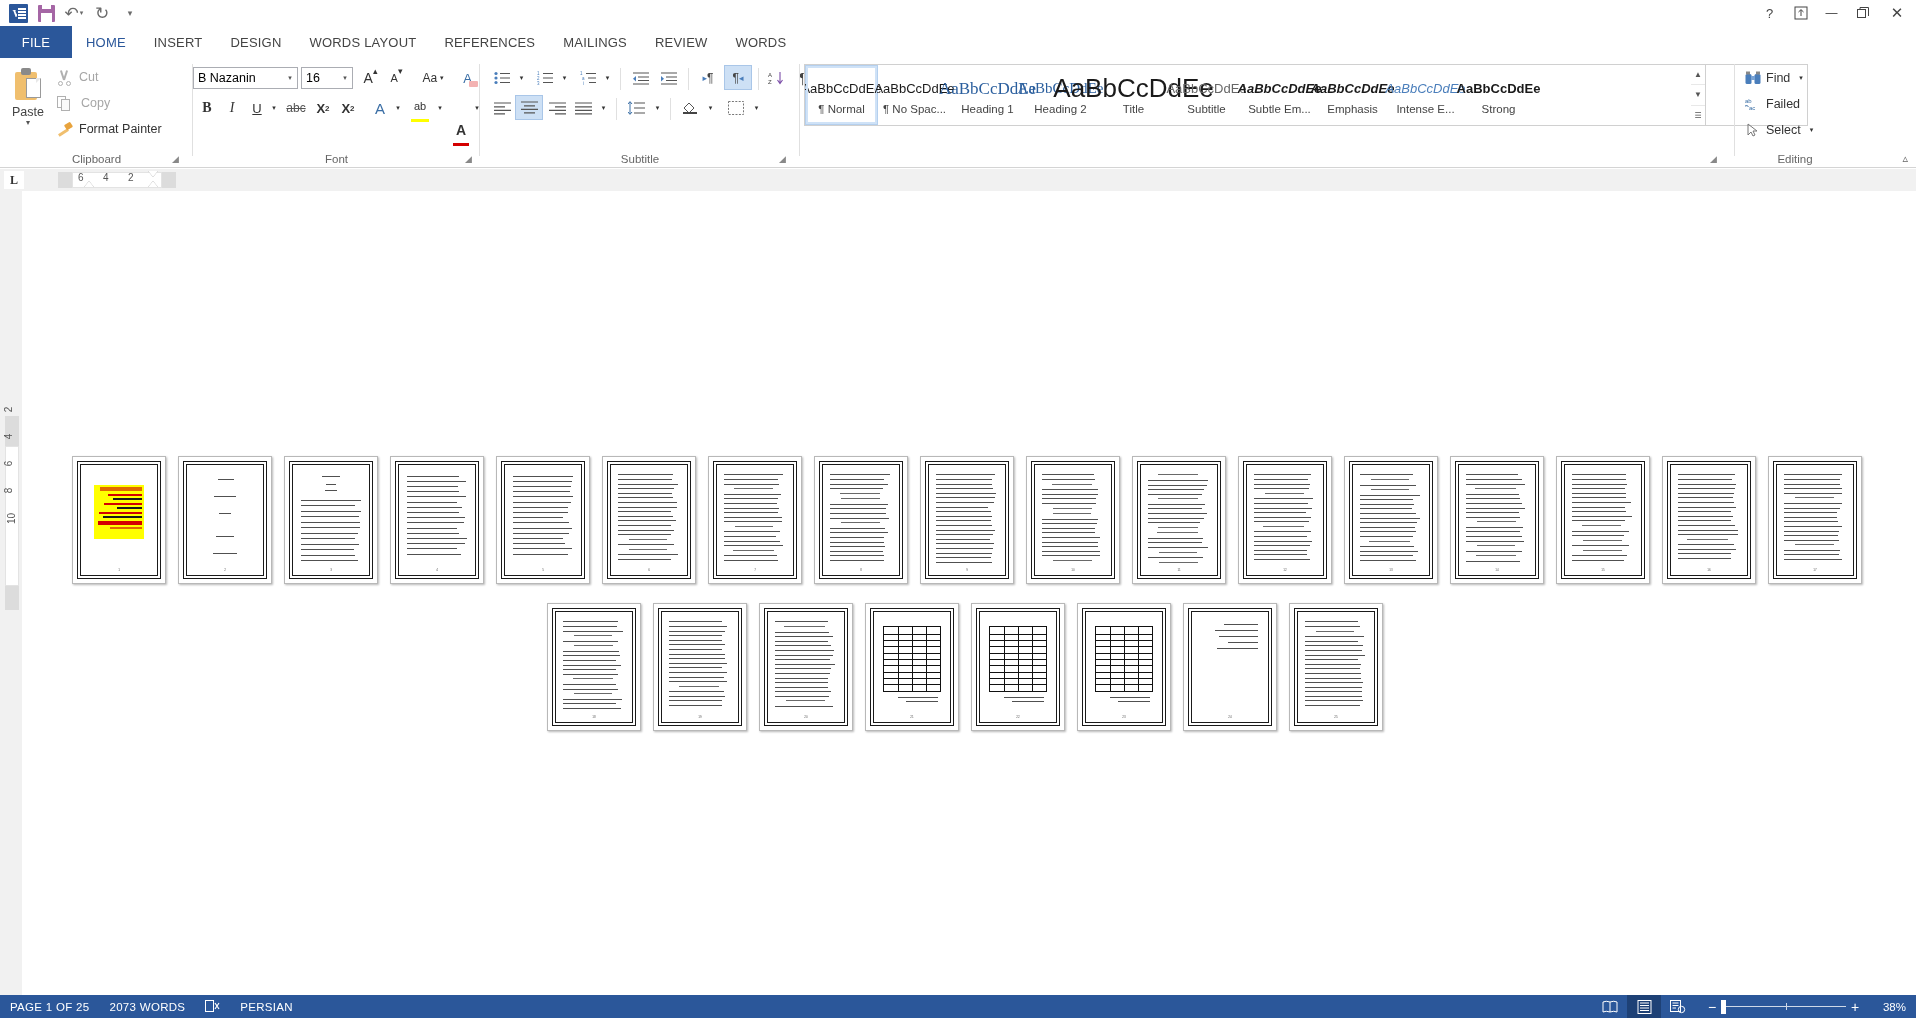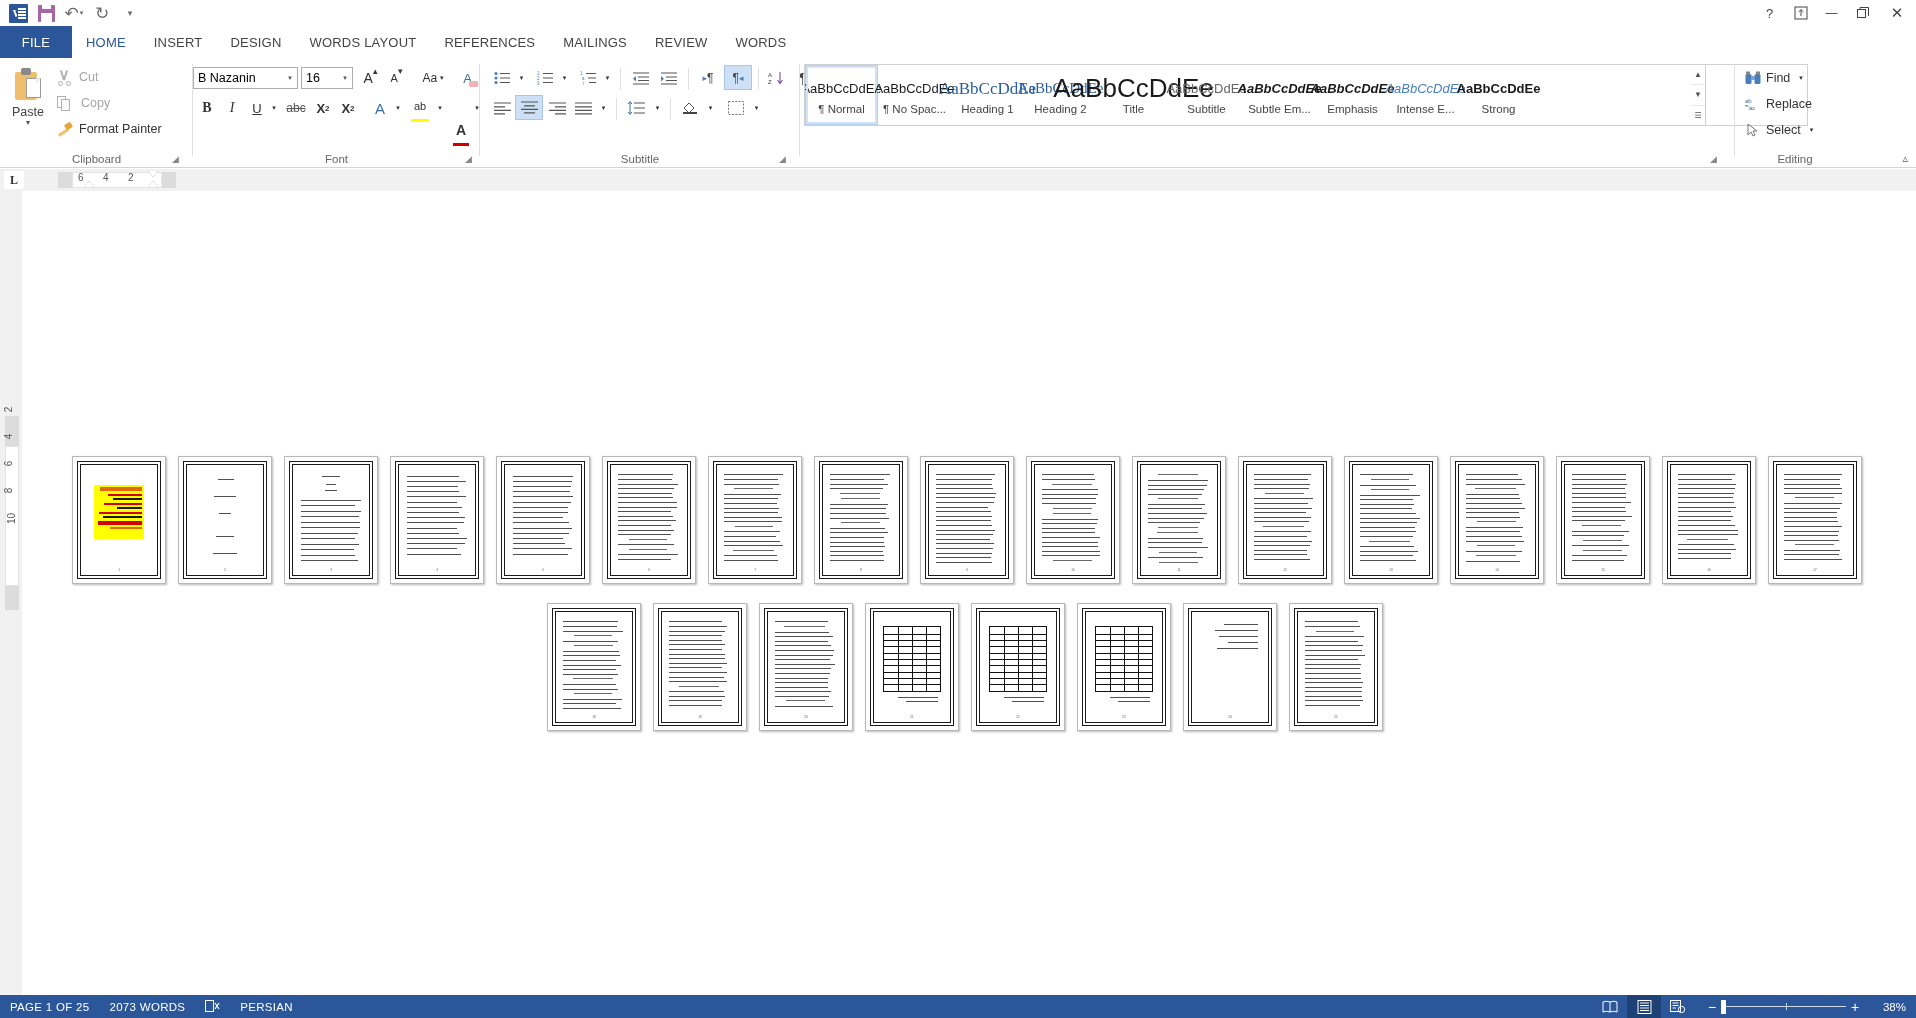--- a/index.html
+++ b/index.html
@@ -649,21 +649,21 @@
         </svg>
       <span>Find</span>
       <span style="font-size:7px;margin-left:4px">▾</span>
     </div>
     <div class="ed-item" style="left:10px; top:34px">
       <svg width="16" height="14" viewBox="0 0 16 14">
           <text x="0" y="6" font-size="6" fill="#3a6ea5">ab</text>
           <text x="4" y="13" font-size="6" fill="#3a6ea5">ac</text>
           <path d="M0 9 Q2 8 3.5 9.5" stroke="#3a6ea5" stroke-width="1" fill="none"></path>
         </svg>
-      <span>Replace</span>
+      <span>Failed</span>
     </div>
     <div class="ed-item" style="left:10px; top:60px">
       <svg width="16" height="14" viewBox="0 0 16 14">
           <path d="M3 1 L3 12 L6 9 L8 13 L10 12 L8 8 L12 8 Z" fill="none" stroke="#777" stroke-width="1"></path>
         </svg>
       <span>Select</span>
       <span style="font-size:7px;margin-left:4px">▾</span>
     </div>
     <div class="grp-label">Editing</div>
   </div>

